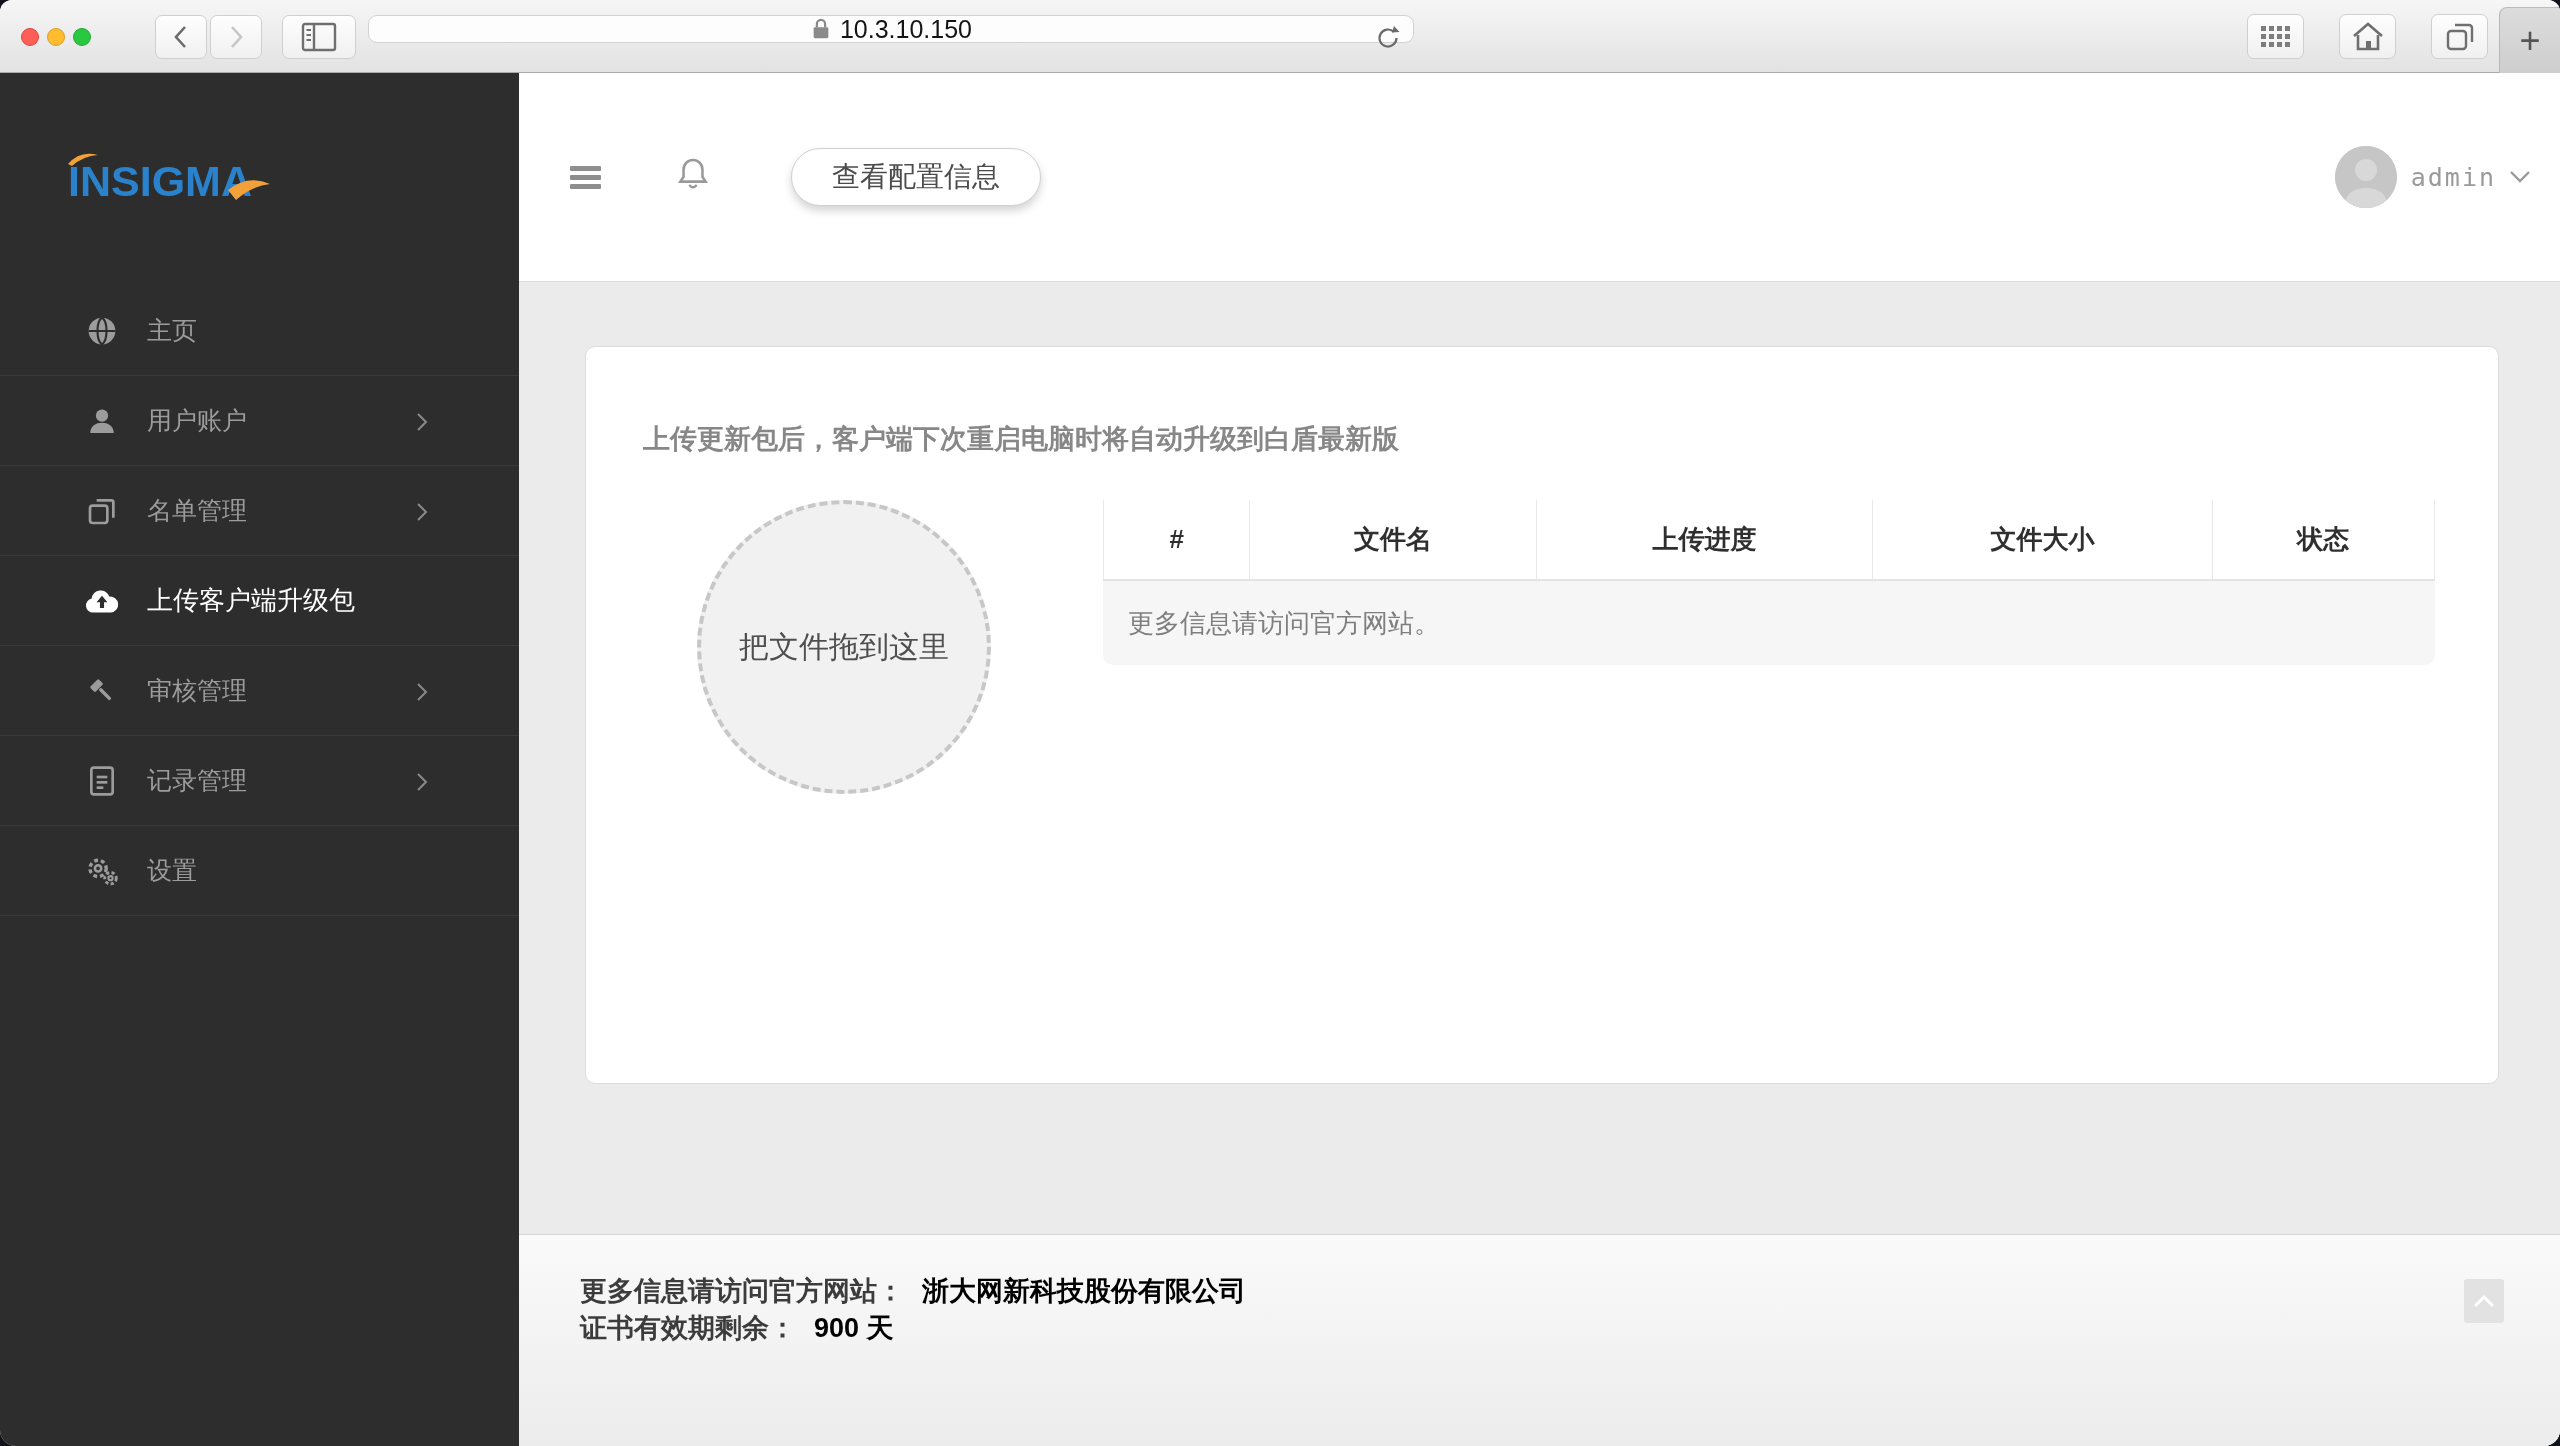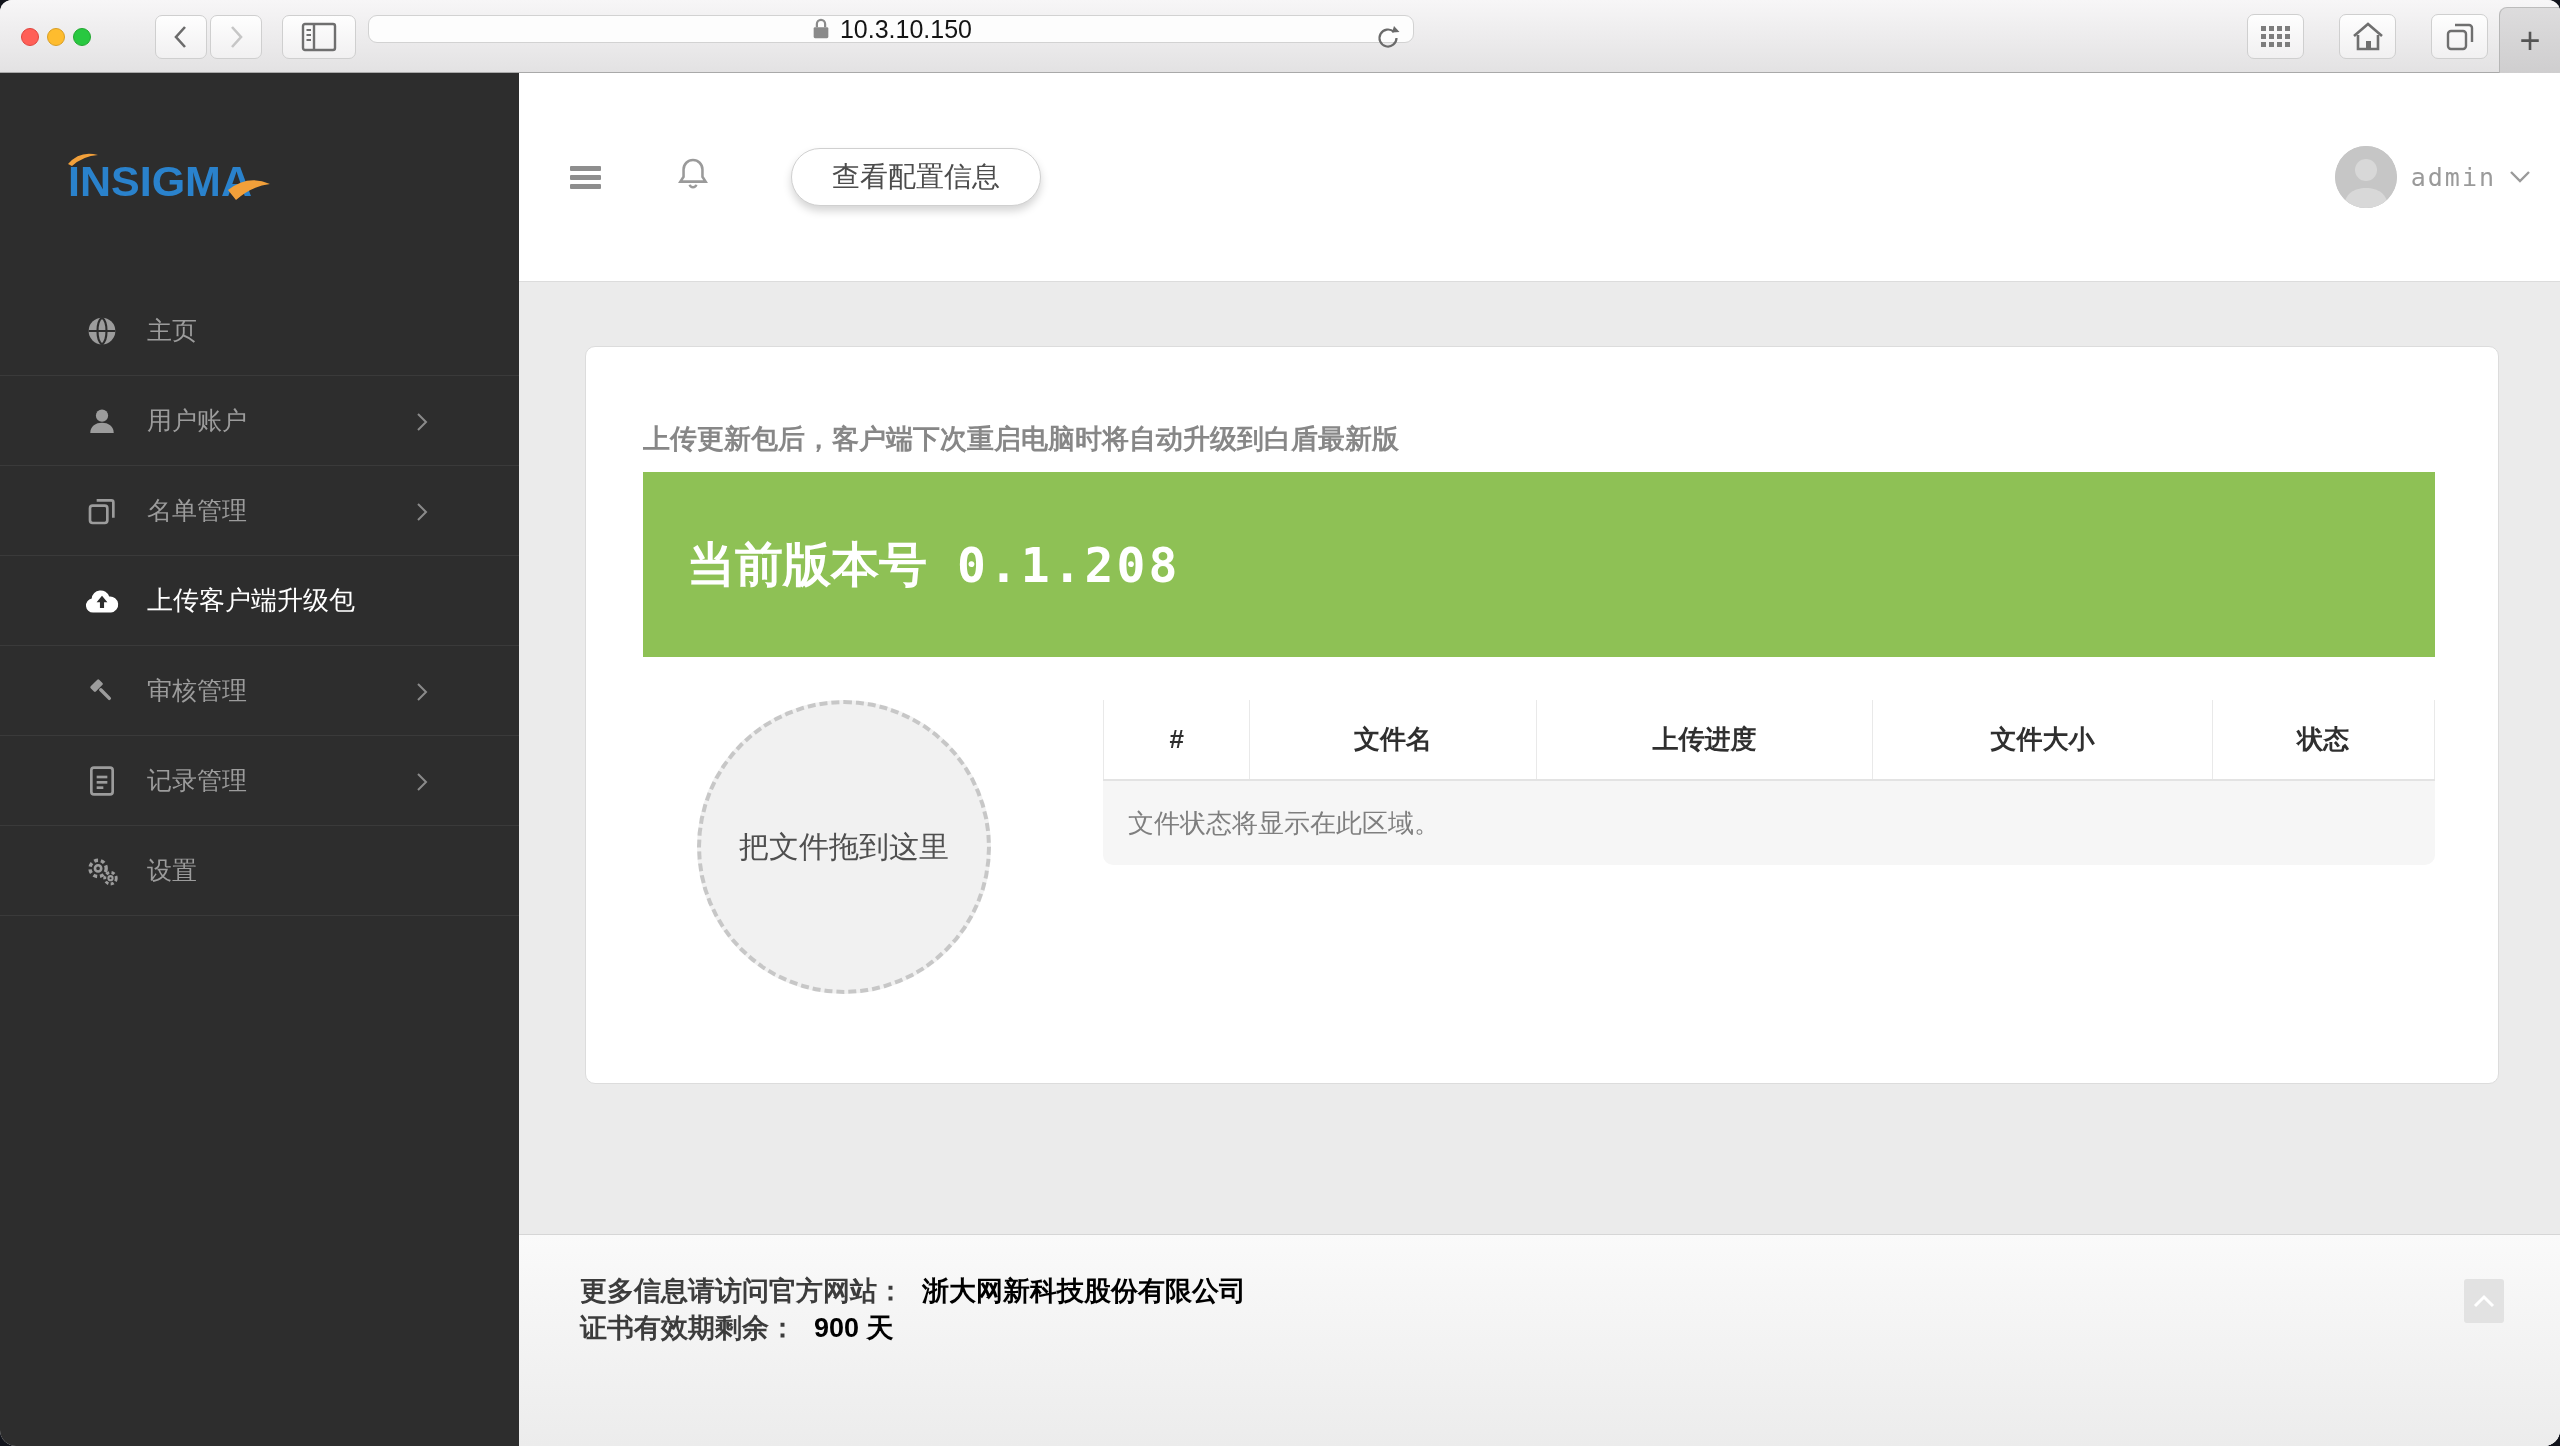--- a/index.html
+++ b/index.html
@@ -311,24 +311,20 @@
                 <polyline points="3,3 12,12 21,3" fill="none" stroke="#9a9a9a" stroke-width="2.4"></polyline>
               </svg>
           </span>
         </div>
       </div>
 
       <div class="main">
         <div class="card">
           <div class="notice">上传更新包后，客户端下次重启电脑时将自动升级到白盾最新版</div>
 
-          <div class="banner">
-            <span>当前版本号</span>
-            <span class="ver">0.1.208</span>
-          </div>
 
           <div class="cardrow">
             <div class="dropzone">
               <span>把文件拖到这里</span>
             </div>
 
             <div class="tablewrap">
               <table>
                 <colgroup>
                   <col style="width:11%">
@@ -340,21 +336,21 @@
                 <tbody>
                     <tr>
                   <th>#</th>
                   <th>文件名</th>
                   <th>上传进度</th>
                   <th>文件大小</th>
                   <th>状态</th>
                 </tr>
               </tbody>
                 </table>
-              <div class="emptyrow">文件状态将显示在此区域。</div>
+              <div class="emptyrow">更多信息请访问官方网站。</div>
             </div>
           </div>
         </div>
       </div>
 
       <div class="footer">
         <div class="fline">
           <span>更多信息请访问官方网站：</span><span class="fvalue">浙大网新科技股份有限公司</span>
         </div>
         <div class="fline">

